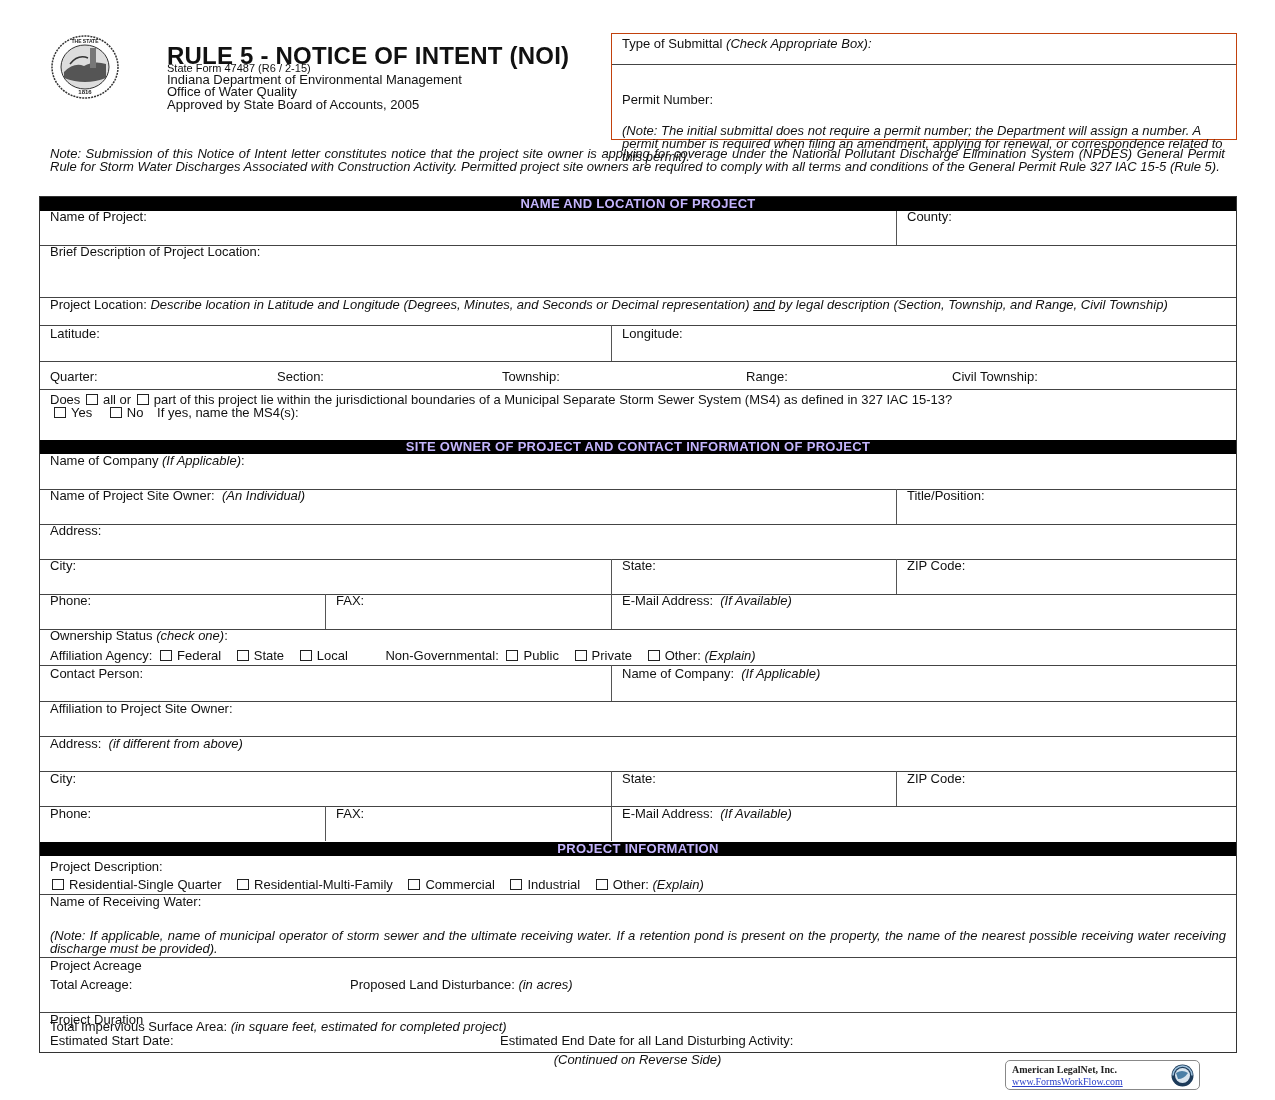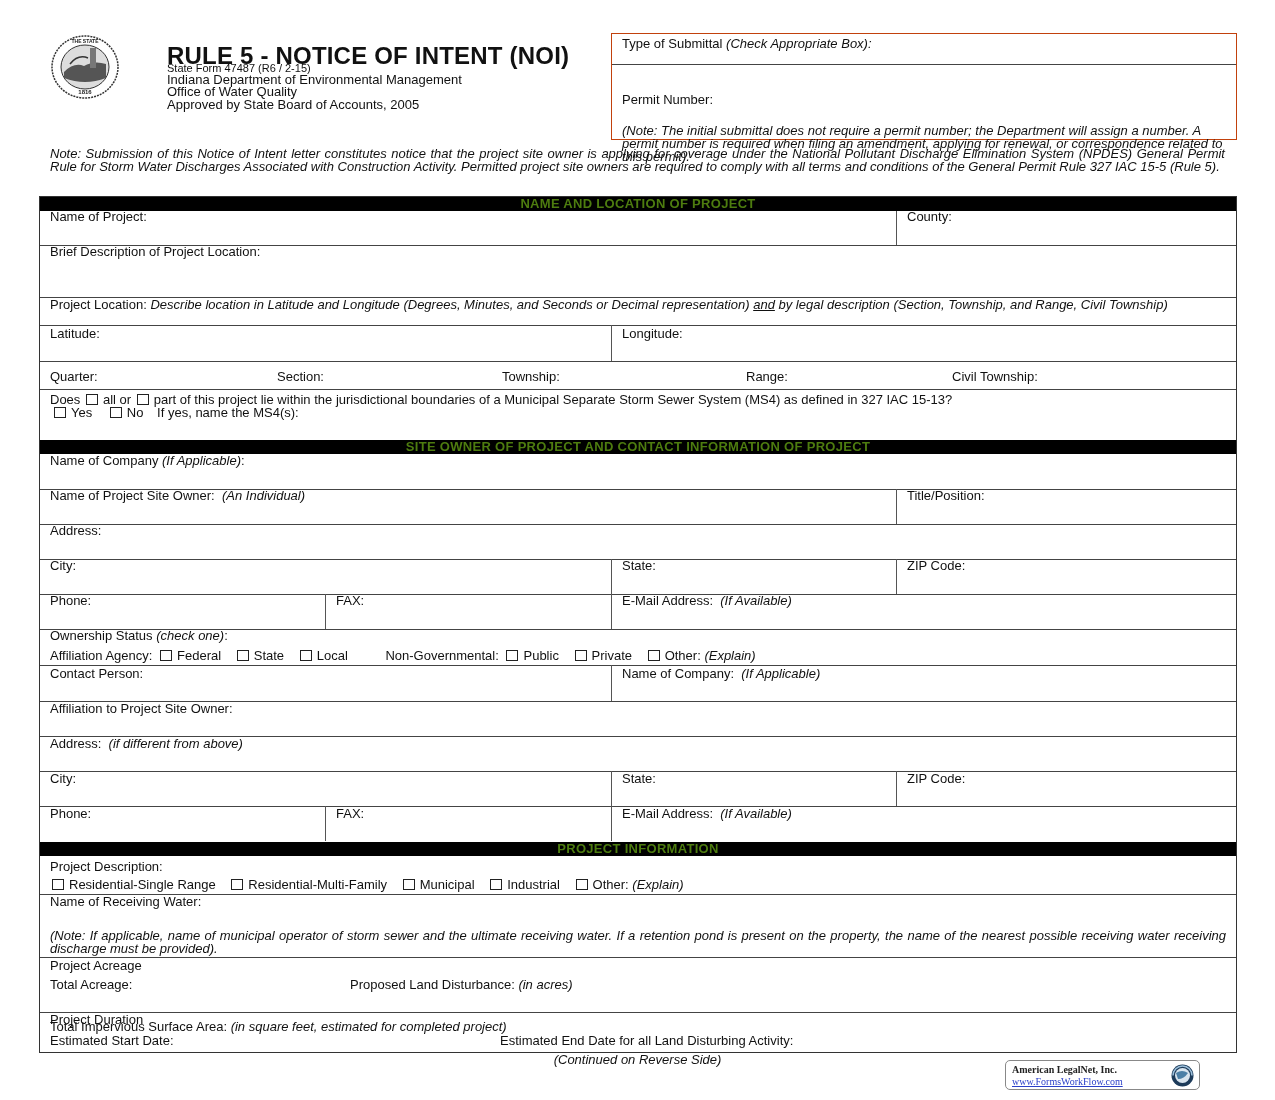--- a/index.html
+++ b/index.html
@@ -17,21 +17,21 @@
   .submittal-box { left: 611px; top: 33px; width: 626px; height: 107px; border: 1px solid #c2410c; }
   .submittal-box .row1 { position: absolute; left: 0; top: 0; width: 100%; height: 31px; border-bottom: 1px solid #444; padding: 3px 10px; line-height: 13px; }
   .submittal-box .row2 { position: absolute; left: 0; top: 31px; width: 100%; height: 74px; padding: 4px 10px; line-height: 13px; margin-top: 24px; }
   .cb { display: inline-block; width: 12px; height: 11px; border: 1px solid #222; vertical-align: -1px; margin-right: 5px; background: #fff; }
   .opt { margin-right: 26px; }
 
   .note { left: 50px; top: 147px; width: 1175px; font-style: italic; font-size: 13px; line-height: 13.3px; text-align: justify; }
 
   
   .form { left: 39px; top: 196px; width: 1198px; height: 857px; border: 1.5px solid #333; }
-  .band { position: absolute; left: 0; width: 100%; height: 14px; background: #000; color: #4d7c0f; font-weight: bold; font-size: 13px; text-align: center; line-height: 14px; letter-spacing: 0.3px; }
+  .band { position: absolute; left: 0; width: 100%; height: 14px; background: #000; color: #c4b5fd; font-weight: bold; font-size: 13px; text-align: center; line-height: 14px; letter-spacing: 0.3px; }
   .hl { position: absolute; left: 0; width: 100%; height: 0; border-top: 1.5px solid #444; }
   .vl { position: absolute; width: 0; border-left: 1.5px solid #555; }
   .lbl { position: absolute; font-size: 13px; line-height: 13px; white-space: nowrap; }
   .wrap { white-space: normal; }
 
   .continued { left: 0; width: 1275px; top: 1052px; text-align: center; font-style: italic; font-size: 13px; }
   .badge { left: 1005px; top: 1060px; width: 195px; height: 30px; border: 1px solid #888; border-radius: 5px; background: #fff; }
   .badge .b1 { position: absolute; left: 6px; top: 3px; font-family: "Liberation Serif", serif; font-weight: bold; font-size: 10px; color: #222; }
   .badge .b2 { position: absolute; left: 6px; top: 15px; font-family: "Liberation Serif", serif; font-size: 10px; color: #2a3fc8; text-decoration: underline; }
   .badge .globe { position: absolute; right: 4px; top: 2px; width: 25px; height: 25px; }
@@ -191,23 +191,23 @@
   <div class="lbl" style="left:296px;top:610px;">FAX:</div>
   <div class="vl" style="left:571px;top:609px;height:35px;"></div>
   <div class="lbl" style="left:582px;top:610px;">
     <span>E-Mail Address:</span>&nbsp; <i>(If Available)</i>
   </div>
 
   <div class="band" style="top:645px;">PROJECT INFORMATION</div>
 
   <div class="lbl" style="left:10px;top:663px;">Project Description:</div>
   <div class="lbl" style="left:12px;top:681px;">
-    <span class="cb"></span><span>Residential-Single Range</span>
+    <span class="cb"></span><span>Residential-Single Quarter</span>
     <span class="cb" style="margin-left:12px;"></span><span>Residential-Multi-Family</span>
-    <span class="cb" style="margin-left:12px;"></span><span>Municipal</span>
+    <span class="cb" style="margin-left:12px;"></span><span>Commercial</span>
     <span class="cb" style="margin-left:12px;"></span><span>Industrial</span>
     <span class="cb" style="margin-left:12px;"></span><span>Other:</span>
     <i>(Explain)</i>
   </div>
   <div class="hl" style="top:697px;"></div>
 
   <div class="lbl" style="left:10px;top:698px;">Name of Receiving Water:</div>
   <div class="lbl wrap it" style="left:10px;top:732px;width:1176px;text-align:justify;">(Note: If applicable, name of municipal operator of storm sewer and the ultimate receiving water.  If a retention pond is present on the property, the name of the nearest possible receiving water receiving discharge must be provided).</div>
   <div class="hl" style="top:760px;"></div>
 

